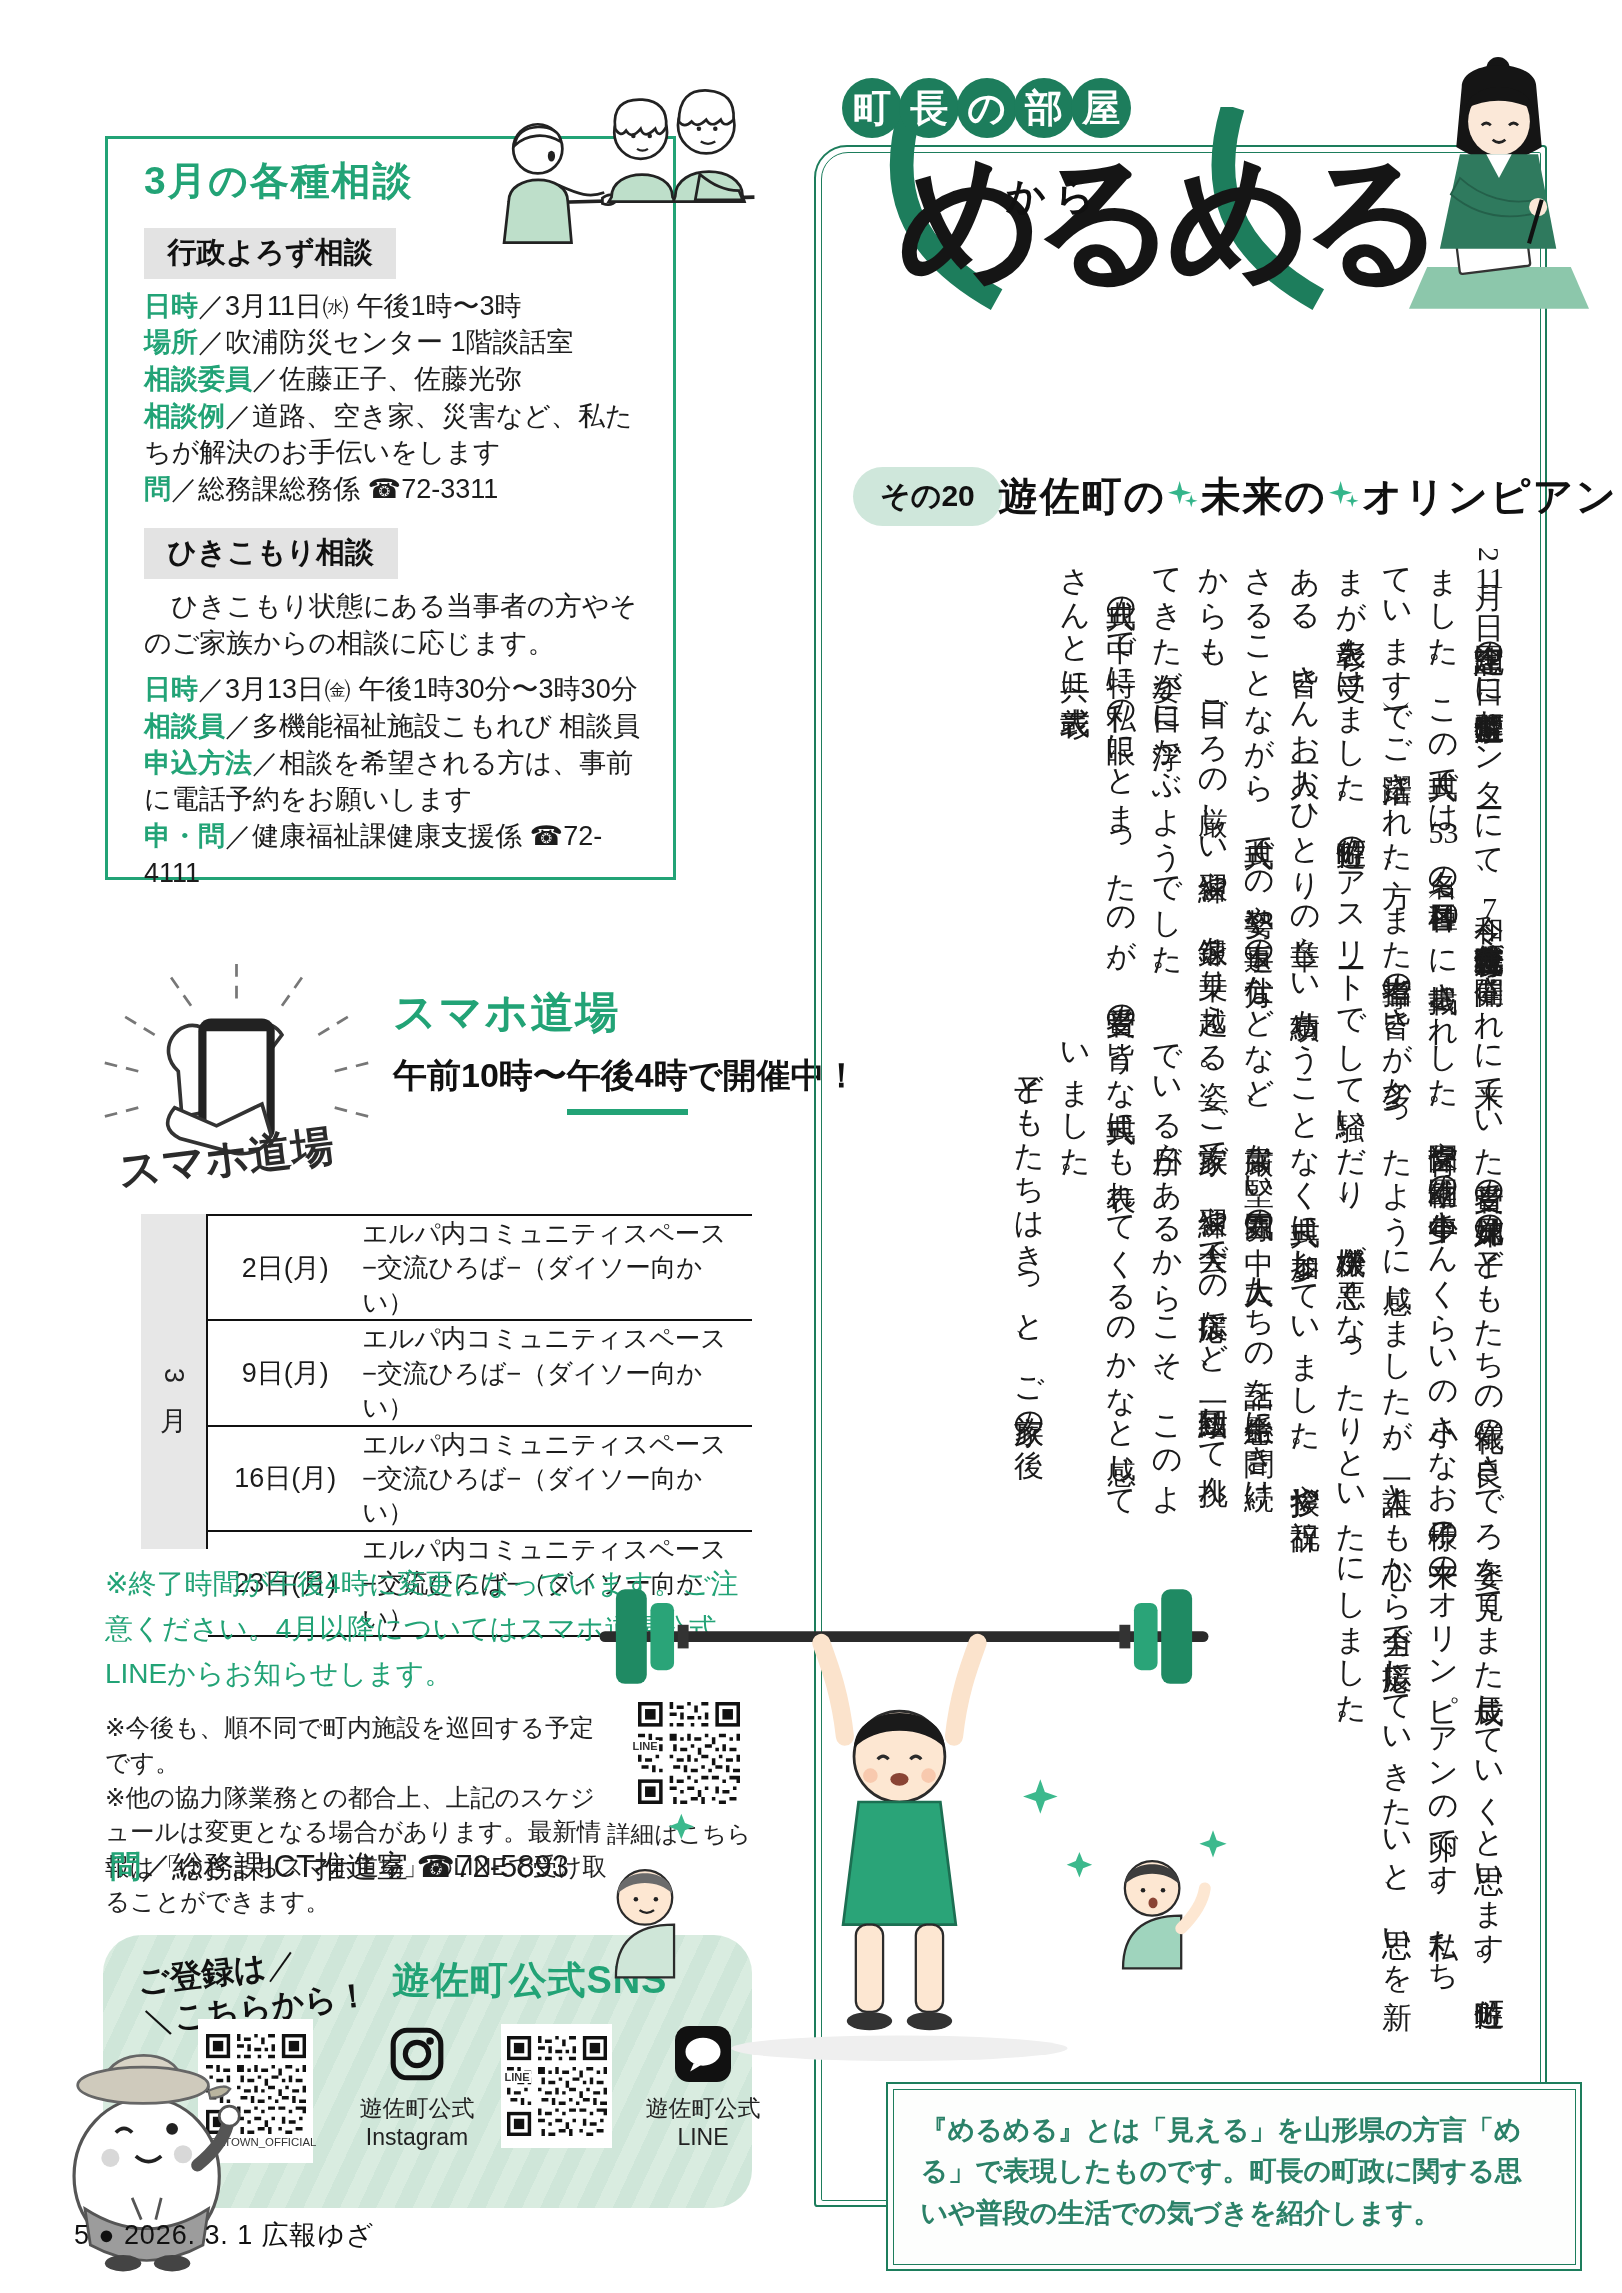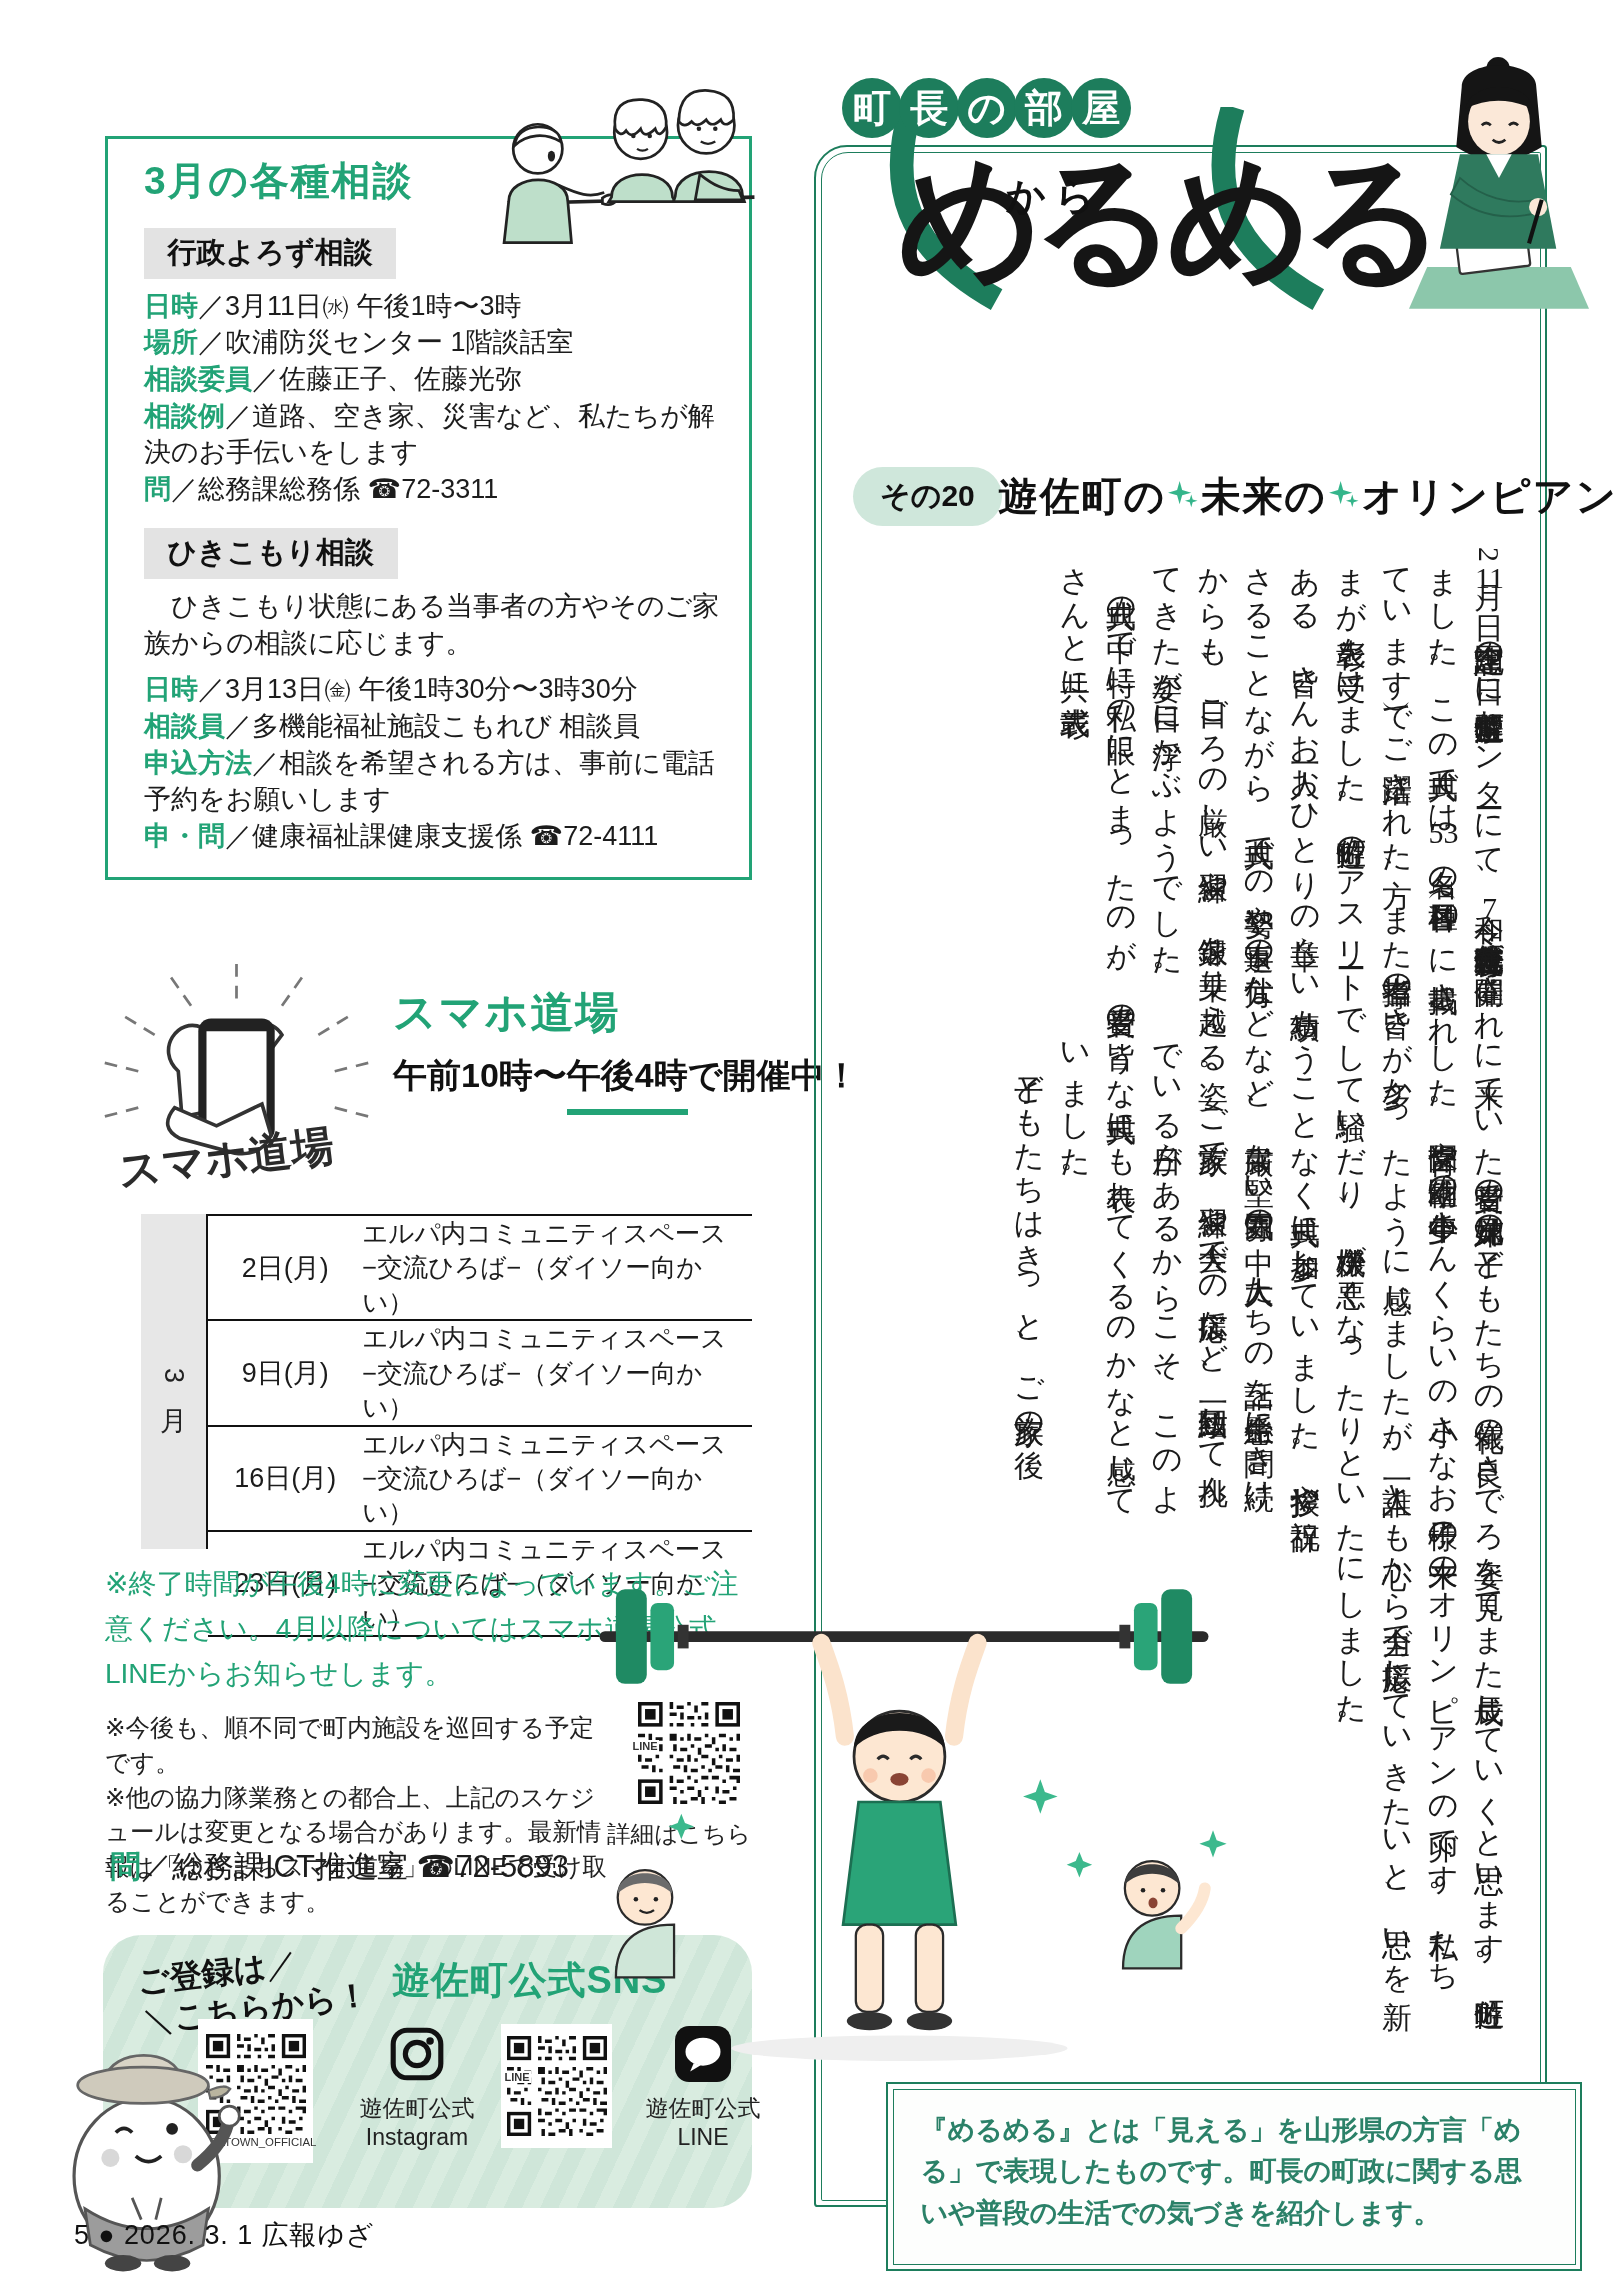--- a/index.html
+++ b/index.html
@@ -5,21 +5,21 @@
   :root{
     --green:#22a376; --dgreen:#1d7d5c; --lgreen:#d9ece0; --lgreen2:#cfe6d9;
     --pill:#cfe7db; --gray:#e3e3e3; --notegreen:#2b8168; --figreen:#bedfca;
   }
   html,body{margin:0;padding:0;background:#fff;}
   body{font-family:"Liberation Sans","DejaVu Sans",sans-serif;color:#1c1c1c;}
   #page{position:relative;width:1623px;height:2294px;background:#fff;overflow:hidden;}
   .abs{position:absolute;}
 
   
-  .consult-box{left:105px;top:136px;width:647px;height:744px;border:3.6px solid var(--green);
+  .consult-box{left:105px;top:136px;width:571px;height:744px;border:3.6px solid var(--green);
     padding:14.5px 27px 0 36px;box-sizing:border-box;background:#fff;}
   .consult-title{color:var(--green);font-size:39px;font-weight:800;letter-spacing:1.8px;}
   .sec-label{display:inline-block;background:var(--gray);color:#111;font-weight:800;
     font-size:29px;padding:5.5px 23.6px;margin-top:20px;}
   .consult-rows{margin-top:9px;font-size:27px;line-height:1.36;}
   .consult-rows .k{color:var(--green);font-weight:800;}
   .consult-rows .v{color:#1c1c1c;}
   .intro{font-size:27px;line-height:1.38;margin-top:9px;}
 
   

